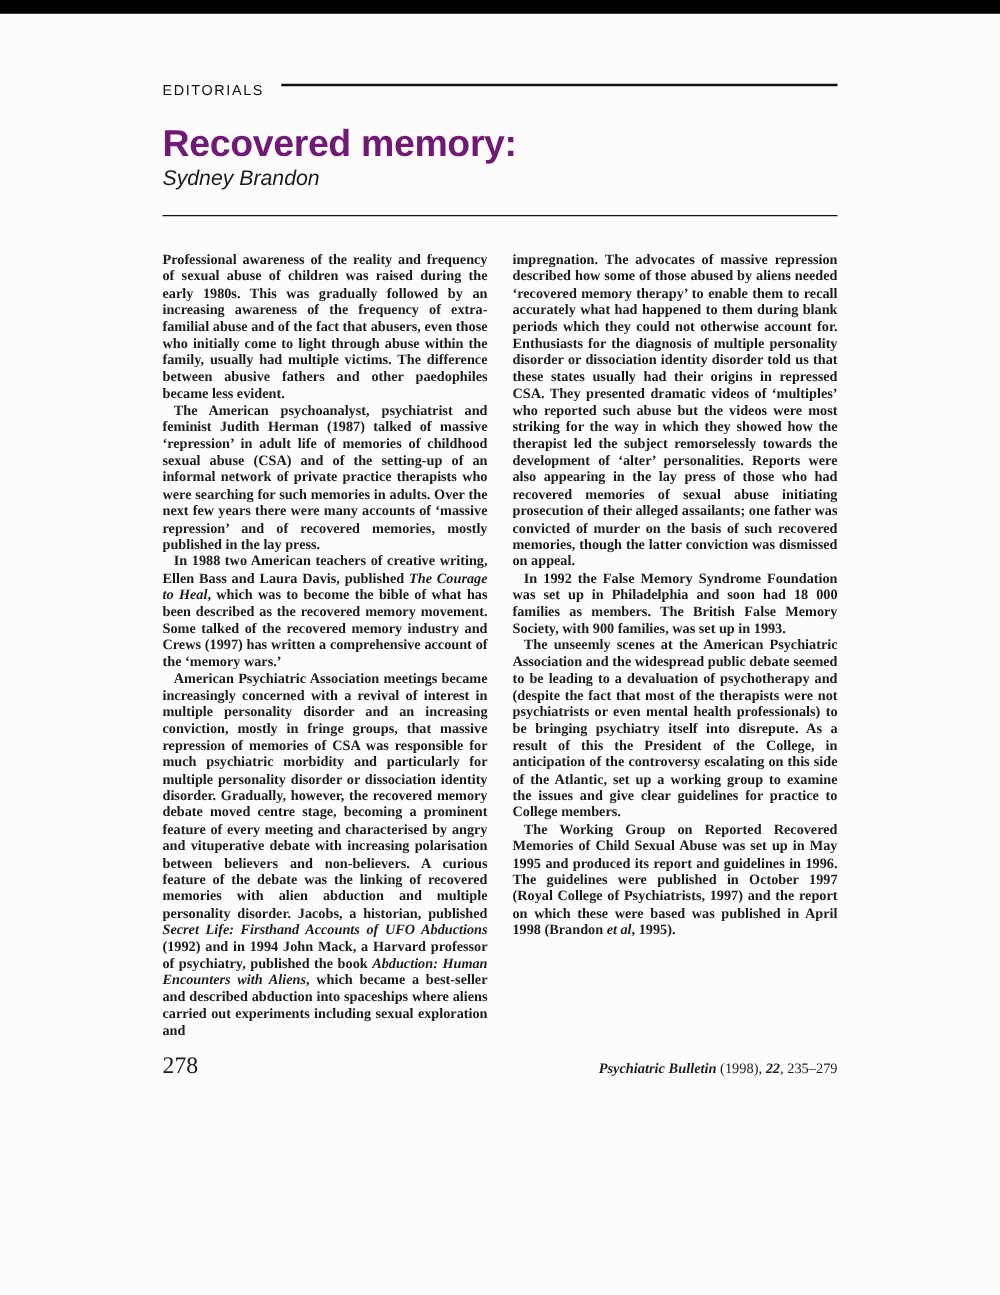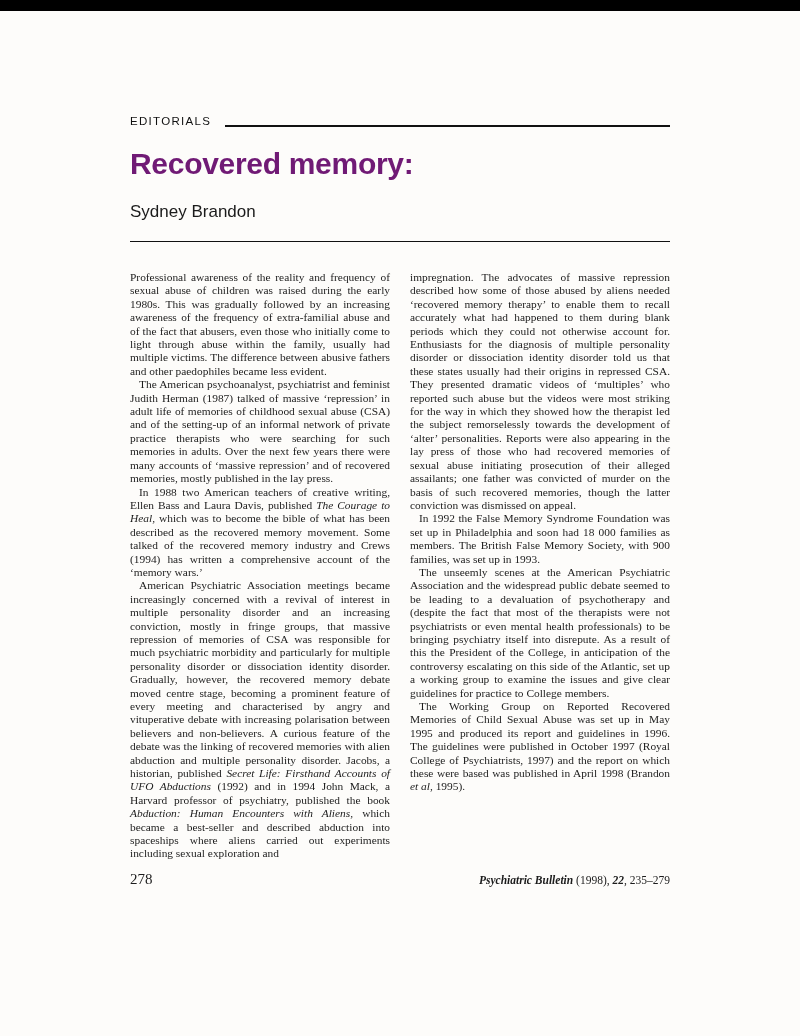--- a/index.html
+++ b/index.html
@@ -15,23 +15,23 @@
     overflow: hidden;
   }
   .scan-top-bar {
     height: 11px;
     background: #000;
   }
   .page {
     padding: 0 130px;
   }
   .editorials-row {
-    margin-top: 104px;
+    margin-top: 56px;
     display: flex;
-    align-items: flex-end;
+    align-items: flex-start;
     font-family: "Liberation Sans", sans-serif;
   }
   .editorials-label {
     font-size: 11.5px;
     letter-spacing: 1.3px;
     color: #111;
     white-space: nowrap;
   }
   .section-rule {
     flex: 1;
@@ -42,34 +42,35 @@
   .article-title {
     margin: 20px 0 0 0;
     font-family: "Liberation Sans", sans-serif;
     font-weight: 700;
     font-size: 30px;
     line-height: 34px;
     letter-spacing: -0.3px;
     color: #701a75;
   }
   .author {
-    margin-top: 21px;
     font-family: "Liberation Sans", sans-serif;
+    font-style: italic;
     font-size: 17px;
     color: #1b1b1b;
   }
   .title-divider {
     margin: 19px 0 0 0;
     border: none;
     border-top: 1.5px solid #111;
   }
   .columns {
     margin-top: 29px;
     display: flex;
     gap: 20px;
+    font-weight: bold;
   }
   .col {
     width: 260px;
     font-size: 11.4px;
     line-height: 13.4px;
     text-align: justify;
     hyphens: auto;
     -webkit-hyphens: auto;
   }
   .col p {
@@ -79,21 +80,21 @@
   .col p.first {
     text-indent: 0;
   }
   .footer {
     margin-top: 10px;
     display: flex;
     justify-content: space-between;
     align-items: baseline;
   }
   .page-number {
-    font-size: 15px;
+    font-size: 19px;
   }
   .citation {
     font-size: 11.5px;
   }
   .citation .journal {
     font-style: italic;
     font-weight: bold;
   }
   .citation .volume {
     font-weight: 700;
@@ -117,21 +118,21 @@
   </h1>
 
   <div class="author">Sydney Brandon</div>
 
   <hr class="title-divider">
 
   <div class="columns">
     <div class="col" id="col-left">
         <p class="first"><span>Professional awareness of the reality and frequency of sexual abuse of children was raised during the early 1980s. This was gradually followed by an increasing awareness of the frequency of extra-familial abuse and of the fact that abusers, even those who initially come to light through abuse within the family, usually had multiple victims. The difference between abusive fathers and other paedophiles became less evident.</span></p>
         <p><span>The American psychoanalyst, psychiatrist and feminist Judith Herman (1987) talked of massive ‘repression’ in adult life of memories of childhood sexual abuse (CSA) and of the setting-up of an informal network of private practice therapists who were searching for such memories in adults. Over the next few years there were many accounts of ‘massive repression’ and of recovered memories, mostly published in the lay press.</span></p>
-        <p><span>In 1988 two American teachers of creative writing, Ellen Bass and Laura Davis, published </span><i>The Courage to Heal</i><span>, which was to become the bible of what has been described as the recovered memory movement. Some talked of the recovered memory industry and Crews (1994) has written a comprehensive account of the ‘memory wars.’</span></p>
+        <p><span>In 1988 two American teachers of creative writing, Ellen Bass and Laura Davis, published </span><i>The Courage to Heal</i><span>, which was to become the bible of what has been described as the recovered memory movement. Some talked of the recovered memory industry and Crews (1997) has written a comprehensive account of the ‘memory wars.’</span></p>
         <p><span>American Psychiatric Association meetings became increasingly concerned with a revival of interest in multiple personality disorder and an increasing conviction, mostly in fringe groups, that massive repression of memories of CSA was responsible for much psychiatric morbidity and particularly for multiple personality disorder or dissociation identity disorder. Gradually, however, the recovered memory debate moved centre stage, becoming a prominent feature of every meeting and characterised by angry and vituperative debate with increasing polarisation between believers and non-believers. A curious feature of the debate was the linking of recovered memories with alien abduction and multiple personality disorder. Jacobs, a historian, published </span><i>Secret Life: Firsthand Accounts of UFO Abductions</i><span> (1992) and in 1994 John Mack, a Harvard professor of psychiatry, published the book </span><i>Abduction: Human Encounters with Aliens</i><span>, which became a best-seller and described abduction into spaceships where aliens carried out experiments including sexual exploration and</span></p>
       </div>
     <div class="col" id="col-right">
         <p class="first"><span>impregnation. The advocates of massive repression described how some of those abused by aliens needed ‘recovered memory therapy’ to enable them to recall accurately what had happened to them during blank periods which they could not otherwise account for. Enthusiasts for the diagnosis of multiple personality disorder or dissociation identity disorder told us that these states usually had their origins in repressed CSA. They presented dramatic videos of ‘multiples’ who reported such abuse but the videos were most striking for the way in which they showed how the therapist led the subject remorselessly towards the development of ‘alter’ personalities. Reports were also appearing in the lay press of those who had recovered memories of sexual abuse initiating prosecution of their alleged assailants; one father was convicted of murder on the basis of such recovered memories, though the latter conviction was dismissed on appeal.</span></p>
         <p><span>In 1992 the False Memory Syndrome Foundation was set up in Philadelphia and soon had 18 000 families as members. The British False Memory Society, with 900 families, was set up in 1993.</span></p>
         <p><span>The unseemly scenes at the American Psychiatric Association and the widespread public debate seemed to be leading to a devaluation of psychotherapy and (despite the fact that most of the therapists were not psychiatrists or even mental health professionals) to be bringing psychiatry itself into disrepute. As a result of this the President of the College, in anticipation of the controversy escalating on this side of the Atlantic, set up a working group to examine the issues and give clear guidelines for practice to College members.</span></p>
         <p><span>The Working Group on Reported Recovered Memories of Child Sexual Abuse was set up in May 1995 and produced its report and guidelines in 1996. The guidelines were published in October 1997 (Royal College of Psychiatrists, 1997) and the report on which these were based was published in April 1998 (Brandon </span><i>et al</i><span>, 1995).</span></p>
       </div>
   </div>
 

